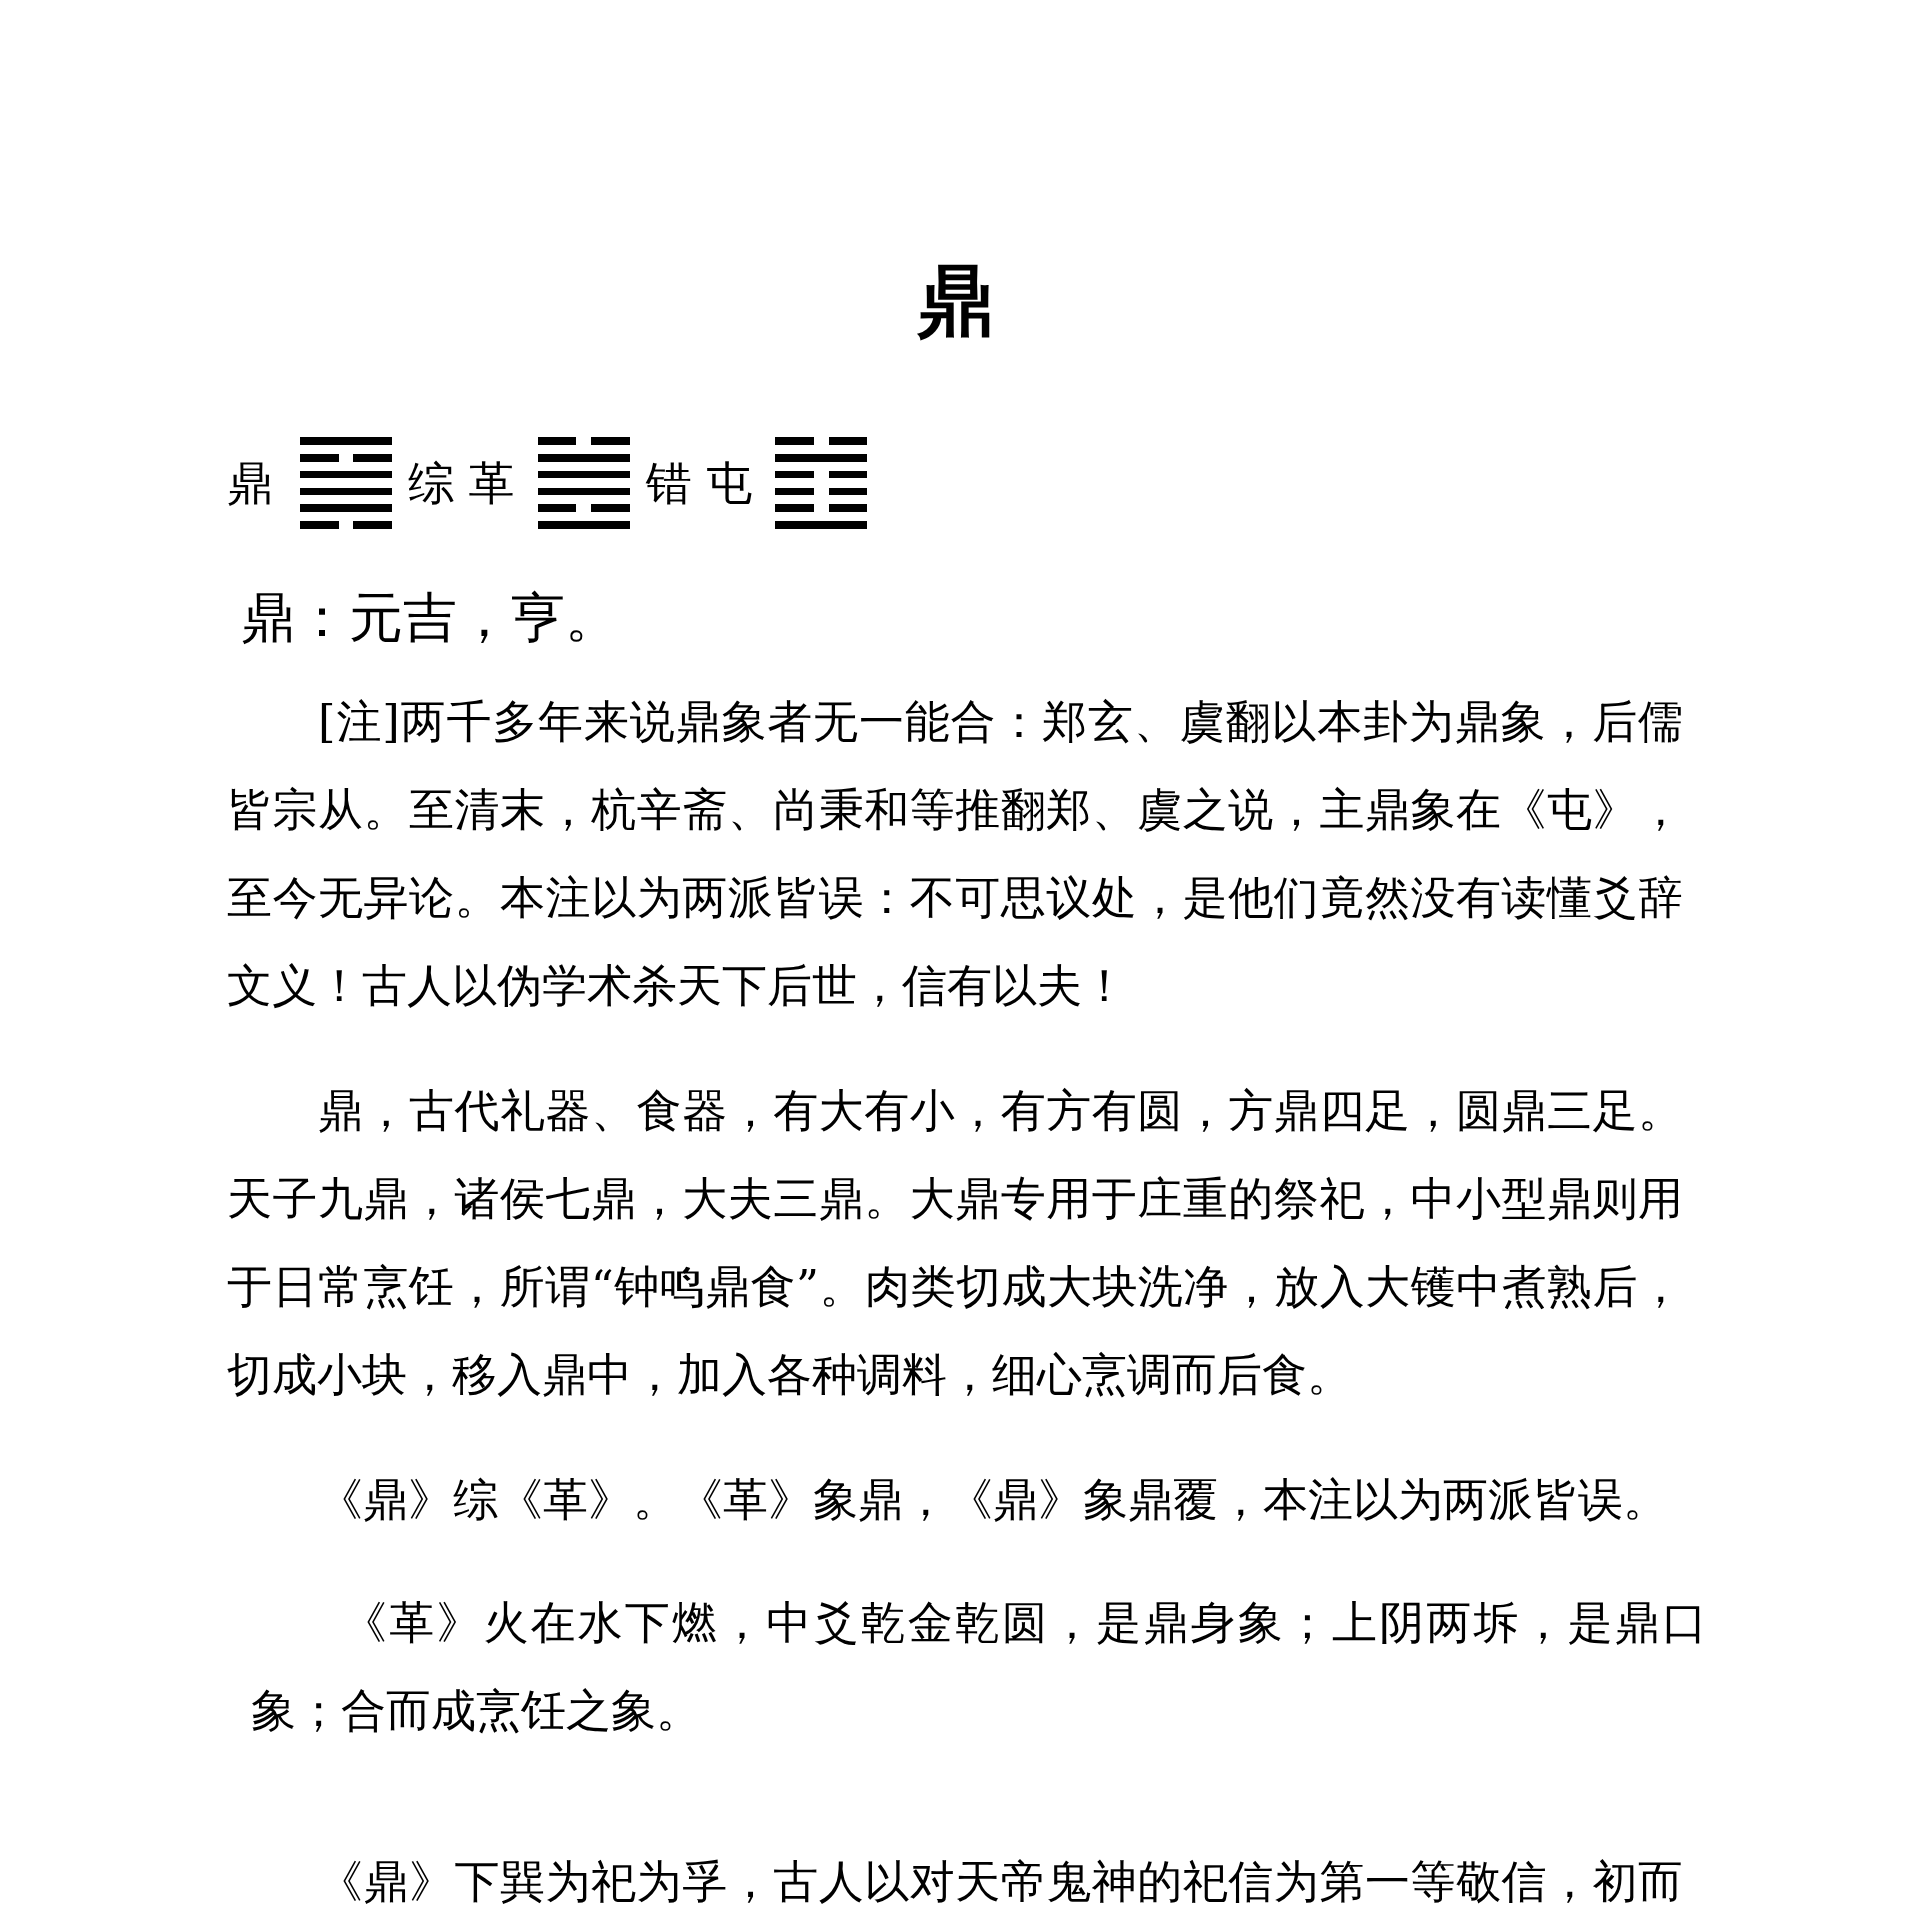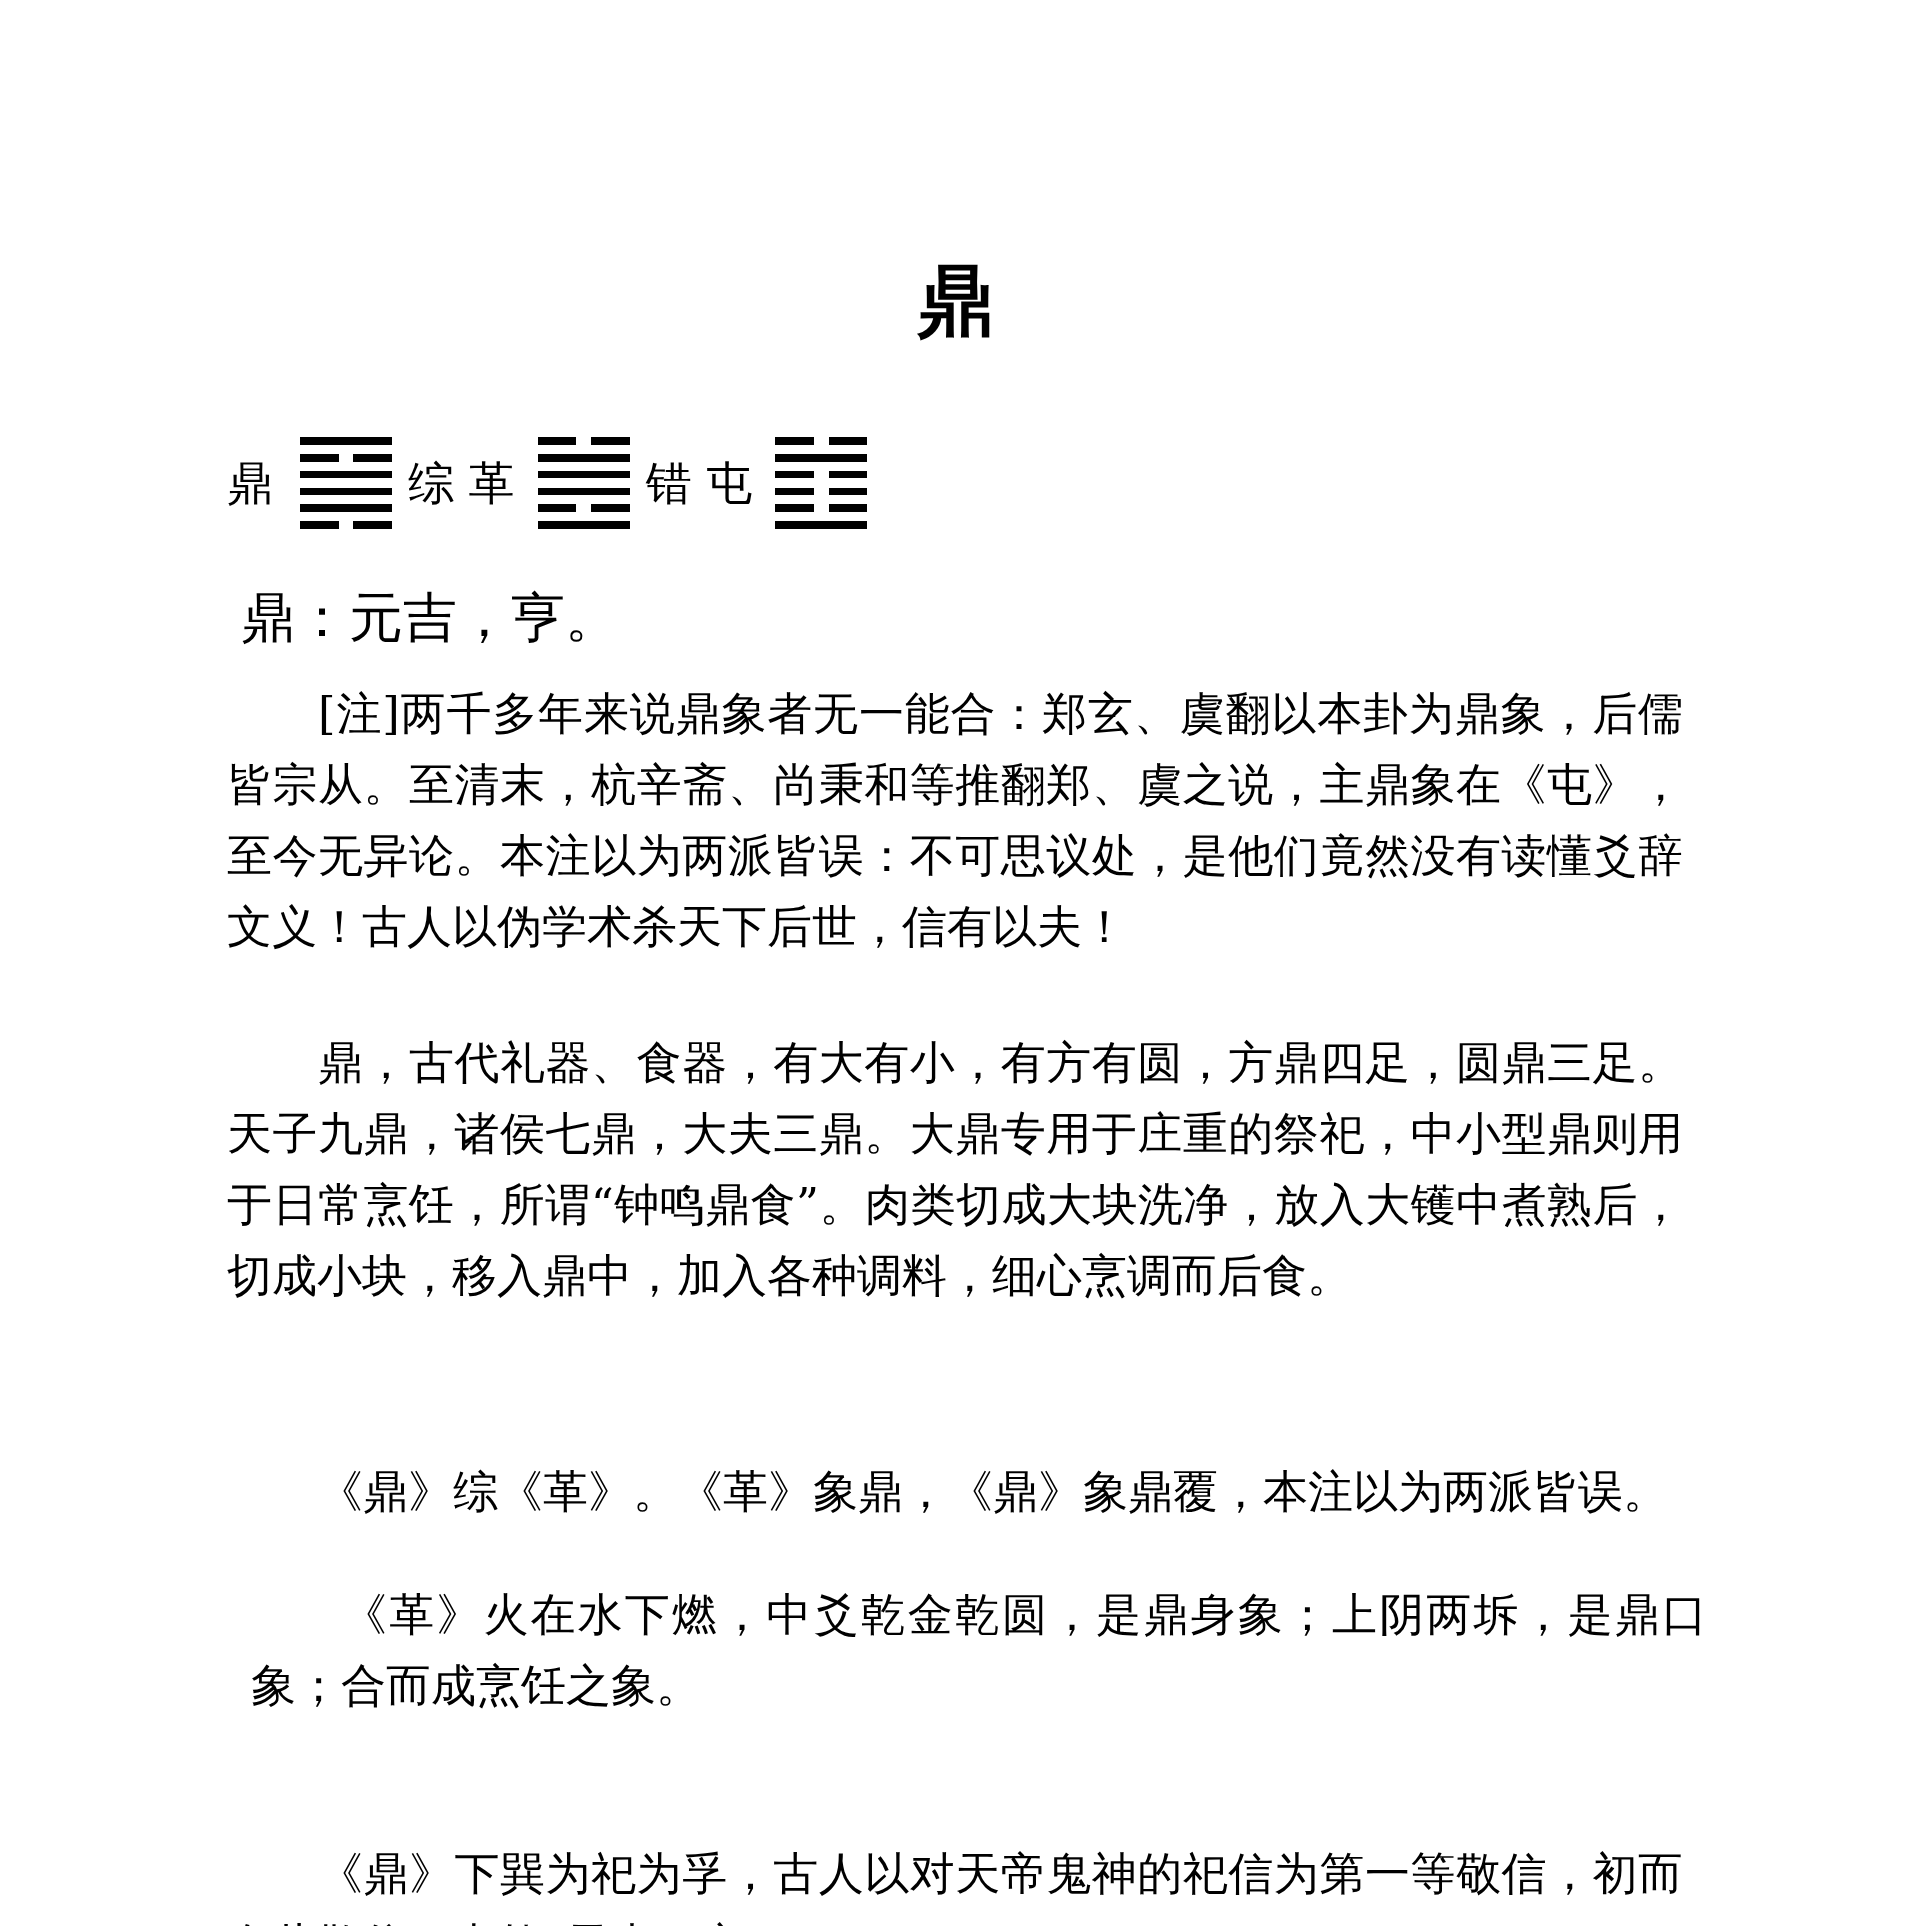--- a/index.html
+++ b/index.html
@@ -9,21 +9,21 @@
                 font-size: 77px; font-weight: bold; line-height: 1; }
   .hex-row { position: absolute; left: 227px; top: 431px; height: 104px; display: flex; align-items: center; }
   .hex-label { font-size: 46px; line-height: 1; margin-right: 27px; }
   .hex-label.gap { margin-left: 16px; margin-right: 23px; }
   .hexagram { width: 92px; height: 92px; display: flex; flex-direction: column; justify-content: space-between; }
   .line { height: 7.7px; display: flex; justify-content: space-between; }
   .line .seg { background: #000; height: 100%; }
   .line.yang .seg { width: 100%; }
   .line.yin .seg { width: 42%; }
   .heading { position: absolute; left: 241px; font-weight: normal; font-size: 54px; line-height: 1; margin-top: 13px; }
-  .para { position: absolute; left: 227px; width: 1456px; font-size: 45px; line-height: 71px;
+  .para { position: absolute; left: 227px; width: 1456px; font-size: 45px; line-height: 88px;
           text-indent: 91px; text-align: justify; }
 </style>
 </head>
 <body>
 
 <div class="page-title">鼎</div>
 
 <div class="hex-row">
   <span class="hex-label">鼎</span>
   <div class="hexagram">
@@ -94,17 +94,17 @@
       </div>
       <div class="line yang">
         <div class="seg"></div>
       </div>
     </div>
 </div>
 
 <div class="heading" style="top:578px;">鼎：元吉，亨。</div>
 
 <div class="para" style="top:678px;">[注]两千多年来说鼎象者无一能合：郑玄、虞翻以本卦为鼎象，后儒皆宗从。至清末，杭辛斋、尚秉和等推翻郑、虞之说，主鼎象在《屯》，至今无异论。本注以为两派皆误：不可思议处，是他们竟然没有读懂爻辞文义！古人以伪学术杀天下后世，信有以夫！</div>
-<div class="para" style="top:1027px;">鼎，古代礼器、食器，有大有小，有方有圆，方鼎四足，圆鼎三足。天子九鼎，诸侯七鼎，大夫三鼎。大鼎专用于庄重的祭祀，中小型鼎则用于日常烹饪，所谓“钟鸣鼎食”。肉类切成大块洗净，放入大镬中煮熟后，切成小块，移入鼎中，加入各种调料，细心烹调而后食。</div>
+<div class="para" style="top:1067px;">鼎，古代礼器、食器，有大有小，有方有圆，方鼎四足，圆鼎三足。天子九鼎，诸侯七鼎，大夫三鼎。大鼎专用于庄重的祭祀，中小型鼎则用于日常烹饪，所谓“钟鸣鼎食”。肉类切成大块洗净，放入大镬中煮熟后，切成小块，移入鼎中，加入各种调料，细心烹调而后食。</div>
 <div class="para" style="top:1456px;">《鼎》综《革》。《革》象鼎，《鼎》象鼎覆，本注以为两派皆误。</div>
 <div class="para" style="top:1579px;margin-left:24px;">《革》火在水下燃，中爻乾金乾圆，是鼎身象；上阴两坼，是鼎口象；合而成烹饪之象。</div>
 <div class="para" style="top:1838px;">《鼎》下巽为祀为孚，古人以对天帝鬼神的祀信为第一等敬信，初而有此敬信，当然“元吉，亨”。</div>
 
 
 </body></html>

